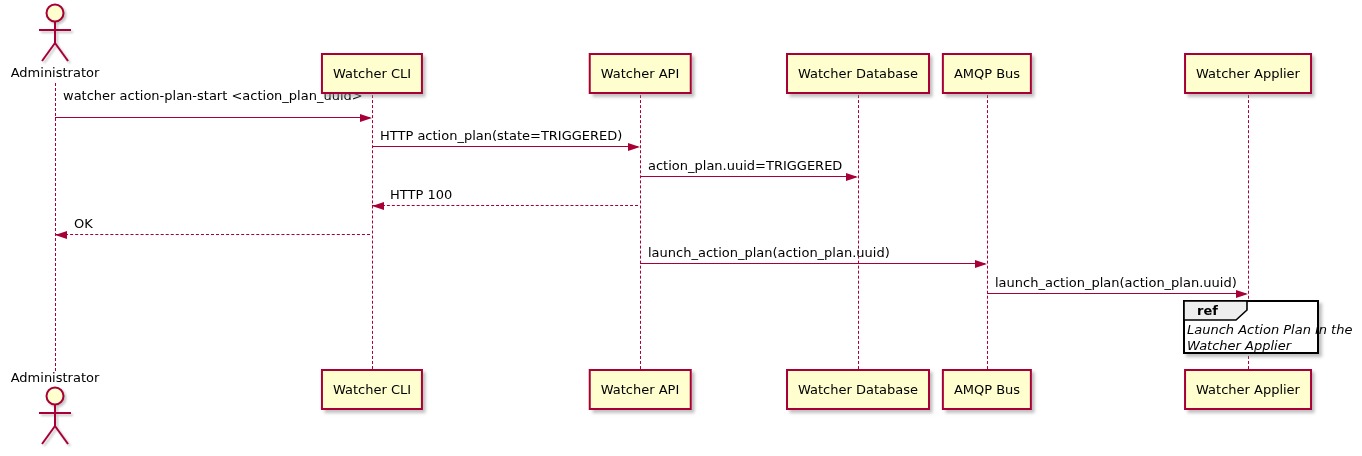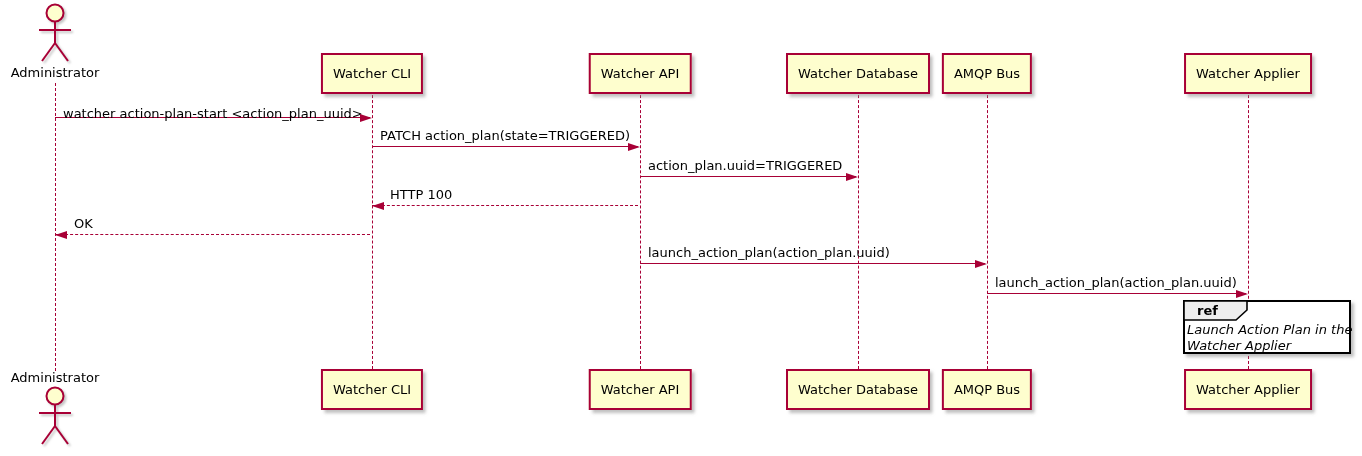--- a/index.html
+++ b/index.html
@@ -91,26 +91,26 @@
   <div id="layer-lifelines">
       <div class="lifeline" style="left: 55px; top: 83px; height: 288px;"></div>
       <div class="lifeline" style="left: 372px; top: 80px; height: 289px;"></div>
       <div class="lifeline" style="left: 640px; top: 80px; height: 289px;"></div>
       <div class="lifeline" style="left: 858px; top: 80px; height: 289px;"></div>
       <div class="lifeline" style="left: 987px; top: 80px; height: 289px;"></div>
       <div class="lifeline" style="left: 1248px; top: 80px; height: 289px;"></div>
     </div>
   <div id="layer-messages">
       <div>
-    <div class="msg-label" style="left: 63px; top: 106px;">watcher action-plan-start &lt;action_plan_uuid&gt;</div>
+    <div class="msg-label" style="left: 63px; top: 88px;">watcher action-plan-start &lt;action_plan_uuid&gt;</div>
     <div class="msg-line solid" style="left: 55px; top: 117px; width: 315px;"></div>
     <div class="msg-arrow right" style="top: 114px; left: 360px;"></div>
   </div>
       <div>
-    <div class="msg-label" style="left: 380px; top: 128px;">PATCH action_plan(state=TRIGGERED)</div>
+    <div class="msg-label" style="left: 380px; top: 128px;">HTTP action_plan(state=TRIGGERED)</div>
     <div class="msg-line solid" style="left: 372px; top: 146px; width: 266px;"></div>
     <div class="msg-arrow right" style="top: 143px; left: 628px;"></div>
   </div>
       <div>
     <div class="msg-label" style="left: 648px; top: 158px;">action_plan.uuid=TRIGGERED</div>
     <div class="msg-line solid" style="left: 640px; top: 176px; width: 216px;"></div>
     <div class="msg-arrow right" style="top: 173px; left: 846px;"></div>
   </div>
       <div>
     <div class="msg-label" style="left: 390px; top: 187px;">HTTP 100</div>
@@ -139,21 +139,21 @@
       <div class="pbox" style="left: 640px; top: 53px;">Watcher API</div>
       <div class="pbox" style="left: 640px; top: 369px;">Watcher API</div>
       <div class="pbox" style="left: 858px; top: 53px;">Watcher Database</div>
       <div class="pbox" style="left: 858px; top: 369px;">Watcher Database</div>
       <div class="pbox" style="left: 987px; top: 53px;">AMQP Bus</div>
       <div class="pbox" style="left: 987px; top: 369px;">AMQP Bus</div>
       <div class="pbox" style="left: 1248px; top: 53px;">Watcher Applier</div>
       <div class="pbox" style="left: 1248px; top: 369px;">Watcher Applier</div>
     </div>
 
-  <div id="refbox" style="left: 1183px; top: 300px; width: 168px; height: 54px;">
+  <div id="refbox" style="left: 1183px; top: 300px; width: 136px; height: 54px;">
     <svg class="ref-tag" width="64" height="20" viewBox="0 0 64 20">
       <polygon points="0,0 63,0 63,9 52,19 0,19" fill="#EEEEEE" stroke="#000000" stroke-width="1.6"></polygon>
     </svg>
     <div class="ref-tag-label">ref</div>
     <div class="ref-body">
       <div>Launch Action Plan in the</div>
       <div>Watcher Applier</div>
     </div>
   </div>
 </div>

